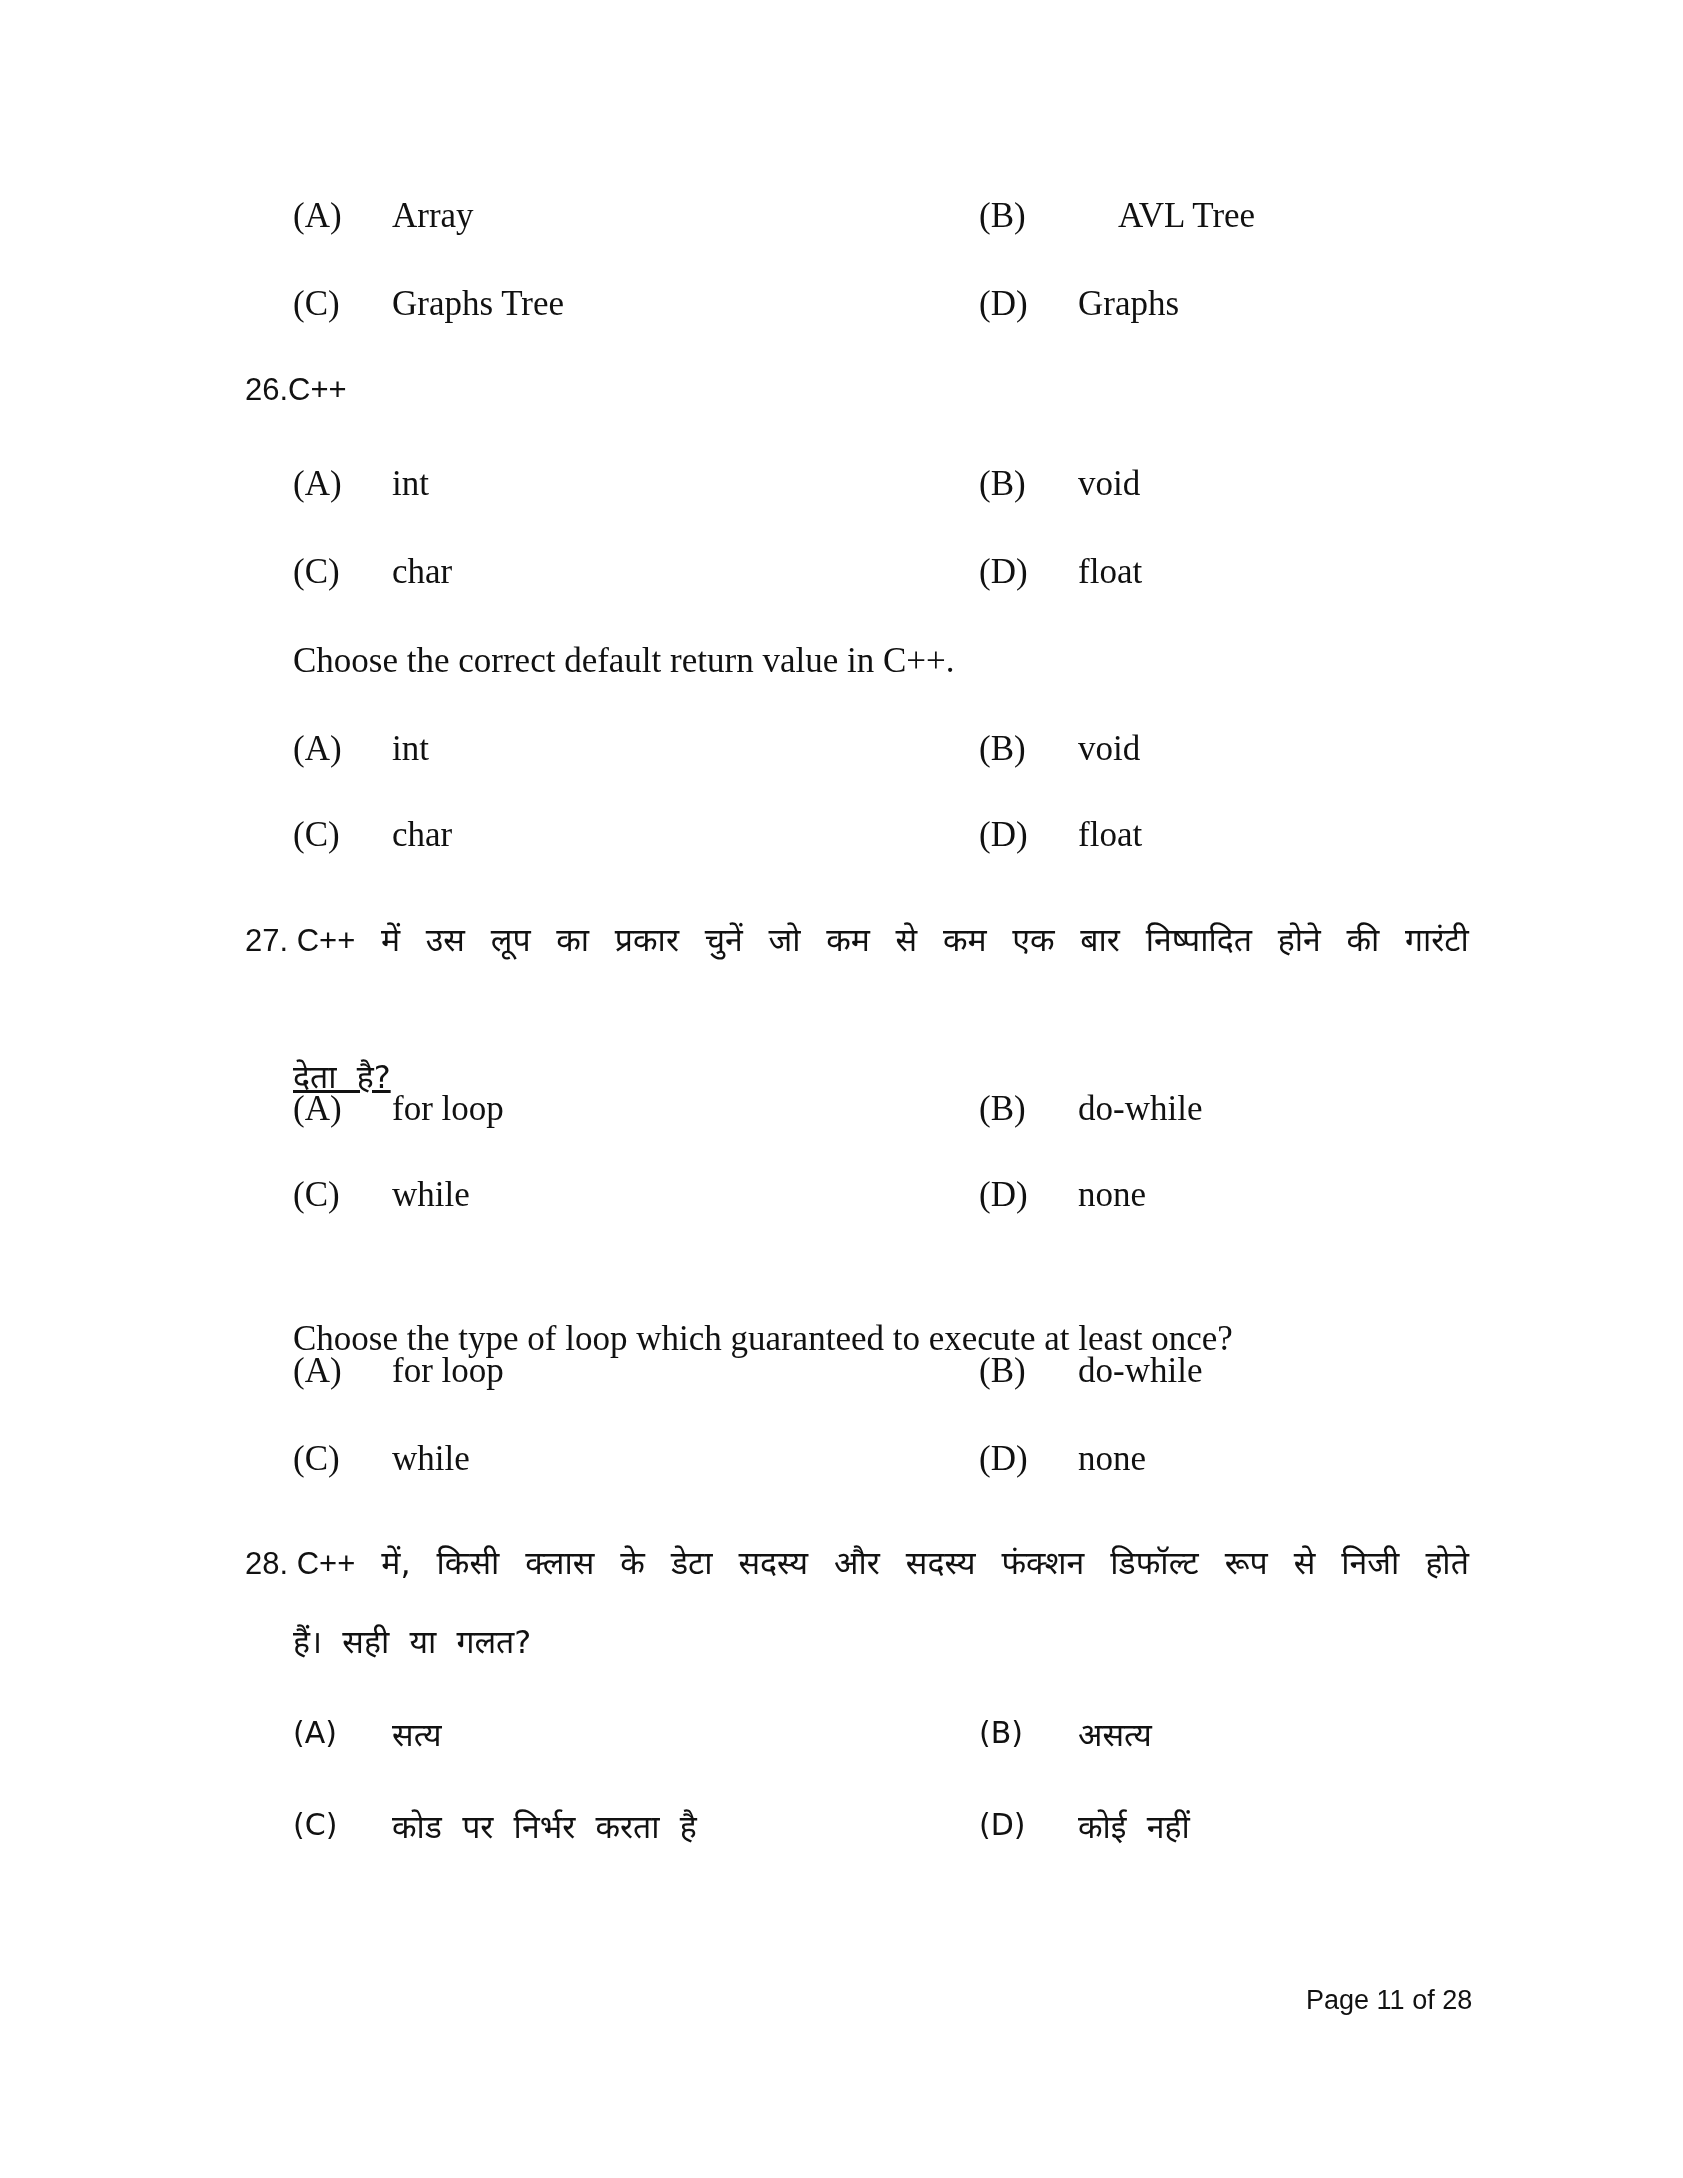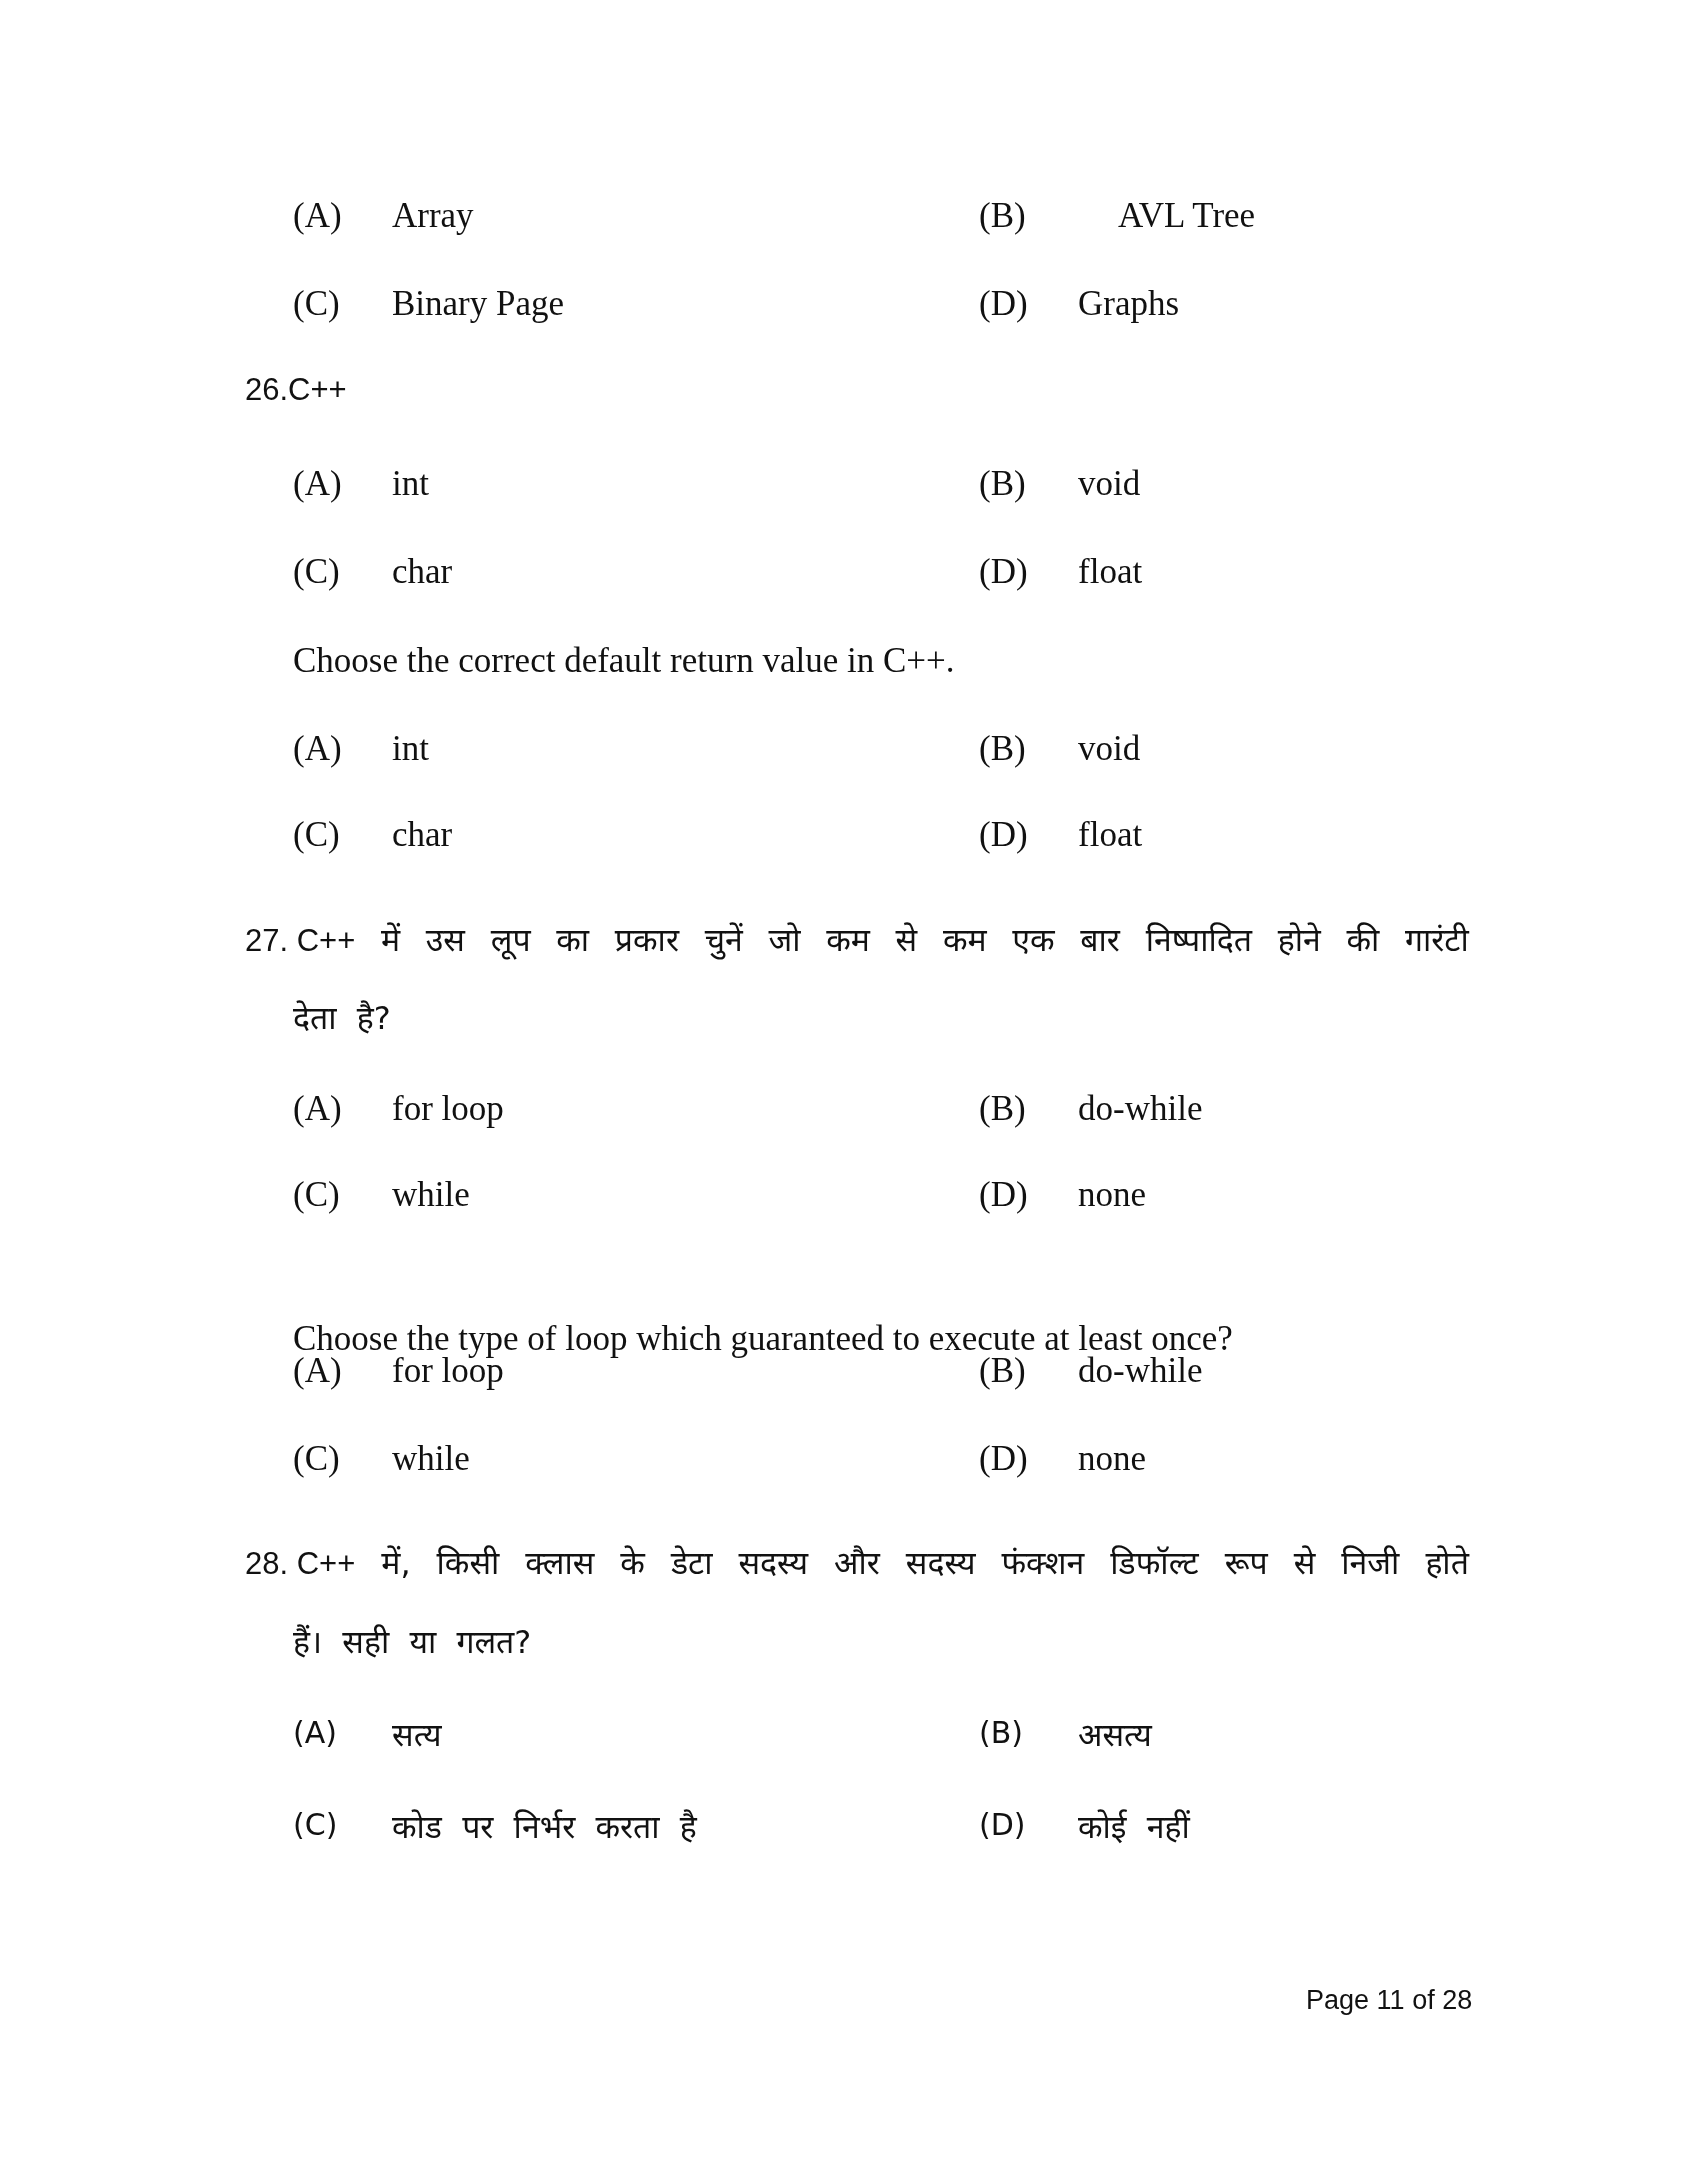--- a/index.html
+++ b/index.html
@@ -15,21 +15,21 @@
 </style>
 </head>
 <body>
 
 <div>
   <span class="abs serif" style="left:293px; top:196px;">(A)</span>
   <span class="abs serif" style="left:392px; top:196px;">Array</span>
   <span class="abs serif" style="left:979px; top:196px;">(B)</span>
   <span class="abs serif" style="left:1078px; top:196px;margin-left:40px;">AVL Tree</span>
   <span class="abs serif" style="left:293px; top:284px;">(C)</span>
-  <span class="abs serif" style="left:392px; top:284px;">Binary Page</span>
+  <span class="abs serif" style="left:392px; top:284px;">Graphs Tree</span>
   <span class="abs serif" style="left:979px; top:284px;">(D)</span>
   <span class="abs serif" style="left:1078px; top:284px;">Graphs</span>
 </div>
 
 <div>
   <div class="abs" style="left:245px; top:372px; display:flex; align-items:baseline;">
     <span class="qnum">26.C++</span>
   </div>
 
   <span class="abs serif" style="left:293px; top:464px;">(A)</span>
@@ -66,21 +66,21 @@
     <span class="hindi">कम</span>
     <span class="hindi">से</span>
     <span class="hindi">कम</span>
     <span class="hindi">एक</span>
     <span class="hindi">बार</span>
     <span class="hindi">निष्पादित</span>
     <span class="hindi">होने</span>
     <span class="hindi">की</span>
     <span class="hindi">गारंटी</span>
   </div>
-  <span class="abs hindi" style="left:293px; top:995px; word-spacing:10px;">देता है?</span>
+  <span class="abs hindi" style="left:293px; top:1054px; word-spacing:10px;text-decoration:underline;">देता है?</span>
 
   <span class="abs serif" style="left:293px; top:1089px;">(A)</span>
   <span class="abs serif" style="left:392px; top:1089px;">for loop</span>
   <span class="abs serif" style="left:979px; top:1089px;">(B)</span>
   <span class="abs serif" style="left:1078px; top:1089px;">do-while</span>
   <span class="abs serif" style="left:293px; top:1175px;">(C)</span>
   <span class="abs serif" style="left:392px; top:1175px;">while</span>
   <span class="abs serif" style="left:979px; top:1175px;">(D)</span>
   <span class="abs serif" style="left:1078px; top:1175px;">none</span>
 

